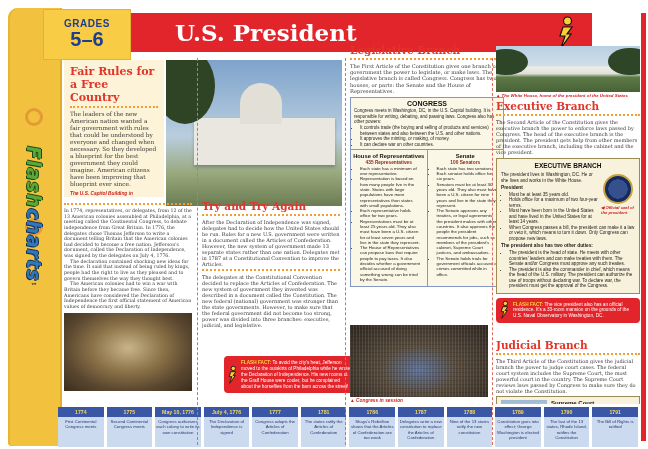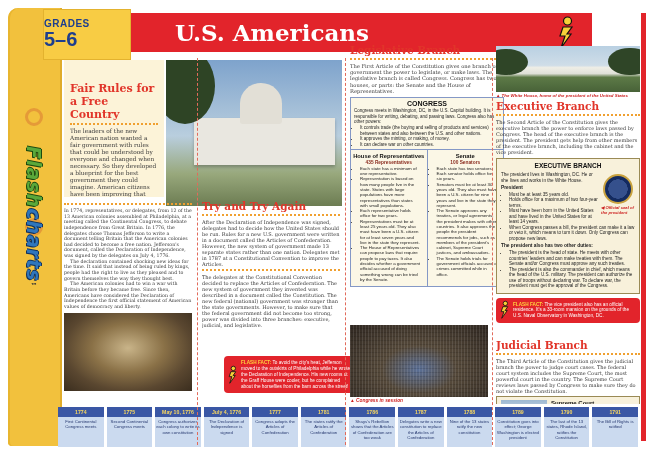--- a/index.html
+++ b/index.html
@@ -15,21 +15,21 @@
         letter-spacing:1px;white-space:nowrap;}
   .logo .flash{color:#5AA83A;text-shadow:1px 1px 0 #1d4a10,-1px 0 0 #1d4a10,0 -1px 0 #1d4a10;}
   .logo .charts{color:#2F76BC;text-shadow:1px 1px 0 #12325c,-1px 0 0 #12325c,0 -1px 0 #12325c;}
   .logo .tm{font-size:7px;font-style:normal;color:#333;text-shadow:none;}
   .right-strip{position:absolute;right:2px;top:13px;width:5px;height:428px;background:#E2242B;}
   
   .titlebar{position:absolute;left:131px;top:13px;width:461px;height:39px;background:#E2242B;color:#fff;}
   .titlebar h1{margin:0;padding:6px 0 0 44px;font:bold 23px "DejaVu Serif",serif;}
   .bolt{position:absolute;right:16px;top:3px;}
   .grades{position:absolute;left:43px;top:9px;width:88px;height:51px;background:#F8CC44;
-          border:1px solid #E3B22E;color:#1E3E8E;text-align:left;font-weight:bold;box-sizing:border-box;}
+          border:1px solid #E3B22E;color:#1E3E8E;text-align:center;font-weight:bold;box-sizing:border-box;}
   .grades .g1{font-size:10px;margin-top:8px;letter-spacing:.5px;}
   .grades .g2{font-size:20px;line-height:1;}
   
   .col{position:absolute;box-sizing:border-box;overflow:hidden;}
   .h-red{color:#E1352A;font:bold 10.5px "DejaVu Serif",serif;margin:0;}
   .dots{border-bottom:2px dotted #F0A030;margin:2px 0 3px;}
   .body-serif{font:4.7px/1.2 "DejaVu Serif",serif;color:#3a3a3a;margin:0;}
   .body-serif.ind{text-indent:6px;}
   .cap{color:#CC1F1F;font:italic bold 4.8px/1.2 "Liberation Sans",sans-serif;}
   
@@ -95,36 +95,36 @@
   <div class="spine">
     <div class="ring r1"></div>
     <div class="ring r2"></div>
     <div class="logo">
       <span class="flash">Flash</span><span class="charts">charts</span><span class="tm">™</span>
     </div>
   </div>
   <div class="right-strip"></div>
 
   <div class="titlebar">
-    <h1>U.S. Americans</h1>
+    <h1>U.S. President</h1>
     <svg class="bolt" width="20" height="34" viewBox="0 0 20 34">
       <circle cx="11.5" cy="5" r="4" fill="#F7D038" stroke="#111" stroke-width="1.2"></circle>
       <polygon points="7,11 16,11 11,18 15,18 5,32 9,20 4,20" fill="#F7D038" stroke="#111" stroke-width="1.2"></polygon>
     </svg>
   </div>
   <div class="grades">
     <div class="g1">GRADES</div>
     <div class="g2">5–6</div>
   </div>
 
   <div class="vsep" style="left:197px"></div>
   <div class="vsep" style="left:345px"></div>
   <div class="vsep" style="left:492px"></div>
 
-  <div class="col" style="left:64px;top:60px;width:100px;height:137px;background:#FCF3D8;padding:22px 6px;">
+  <div class="col" style="left:64px;top:60px;width:100px;height:137px;background:#FCF3D8;padding:5px 6px;">
     <h2 class="h-red" style="font-size:11px">Fair Rules for a Free Country</h2>
     <div class="dots"></div>
     <p class="body-serif" style="font-size:5.8px">The leaders of the new American nation wanted a fair government with rules that could be understood by everyone and changed when necessary. So they developed a blueprint for the best government they could imagine. American citizens have been improving that blueprint ever since.</p>
     <p class="cap" style="margin:4px 0 0">The U.S. Capitol Building in Washington, DC ▶</p>
   </div>
 
   <div class="photo photo-capitol" style="position:absolute;left:166px;top:60px;width:176px;height:146px;">
     <div class="tree"></div>
   </div>
 

